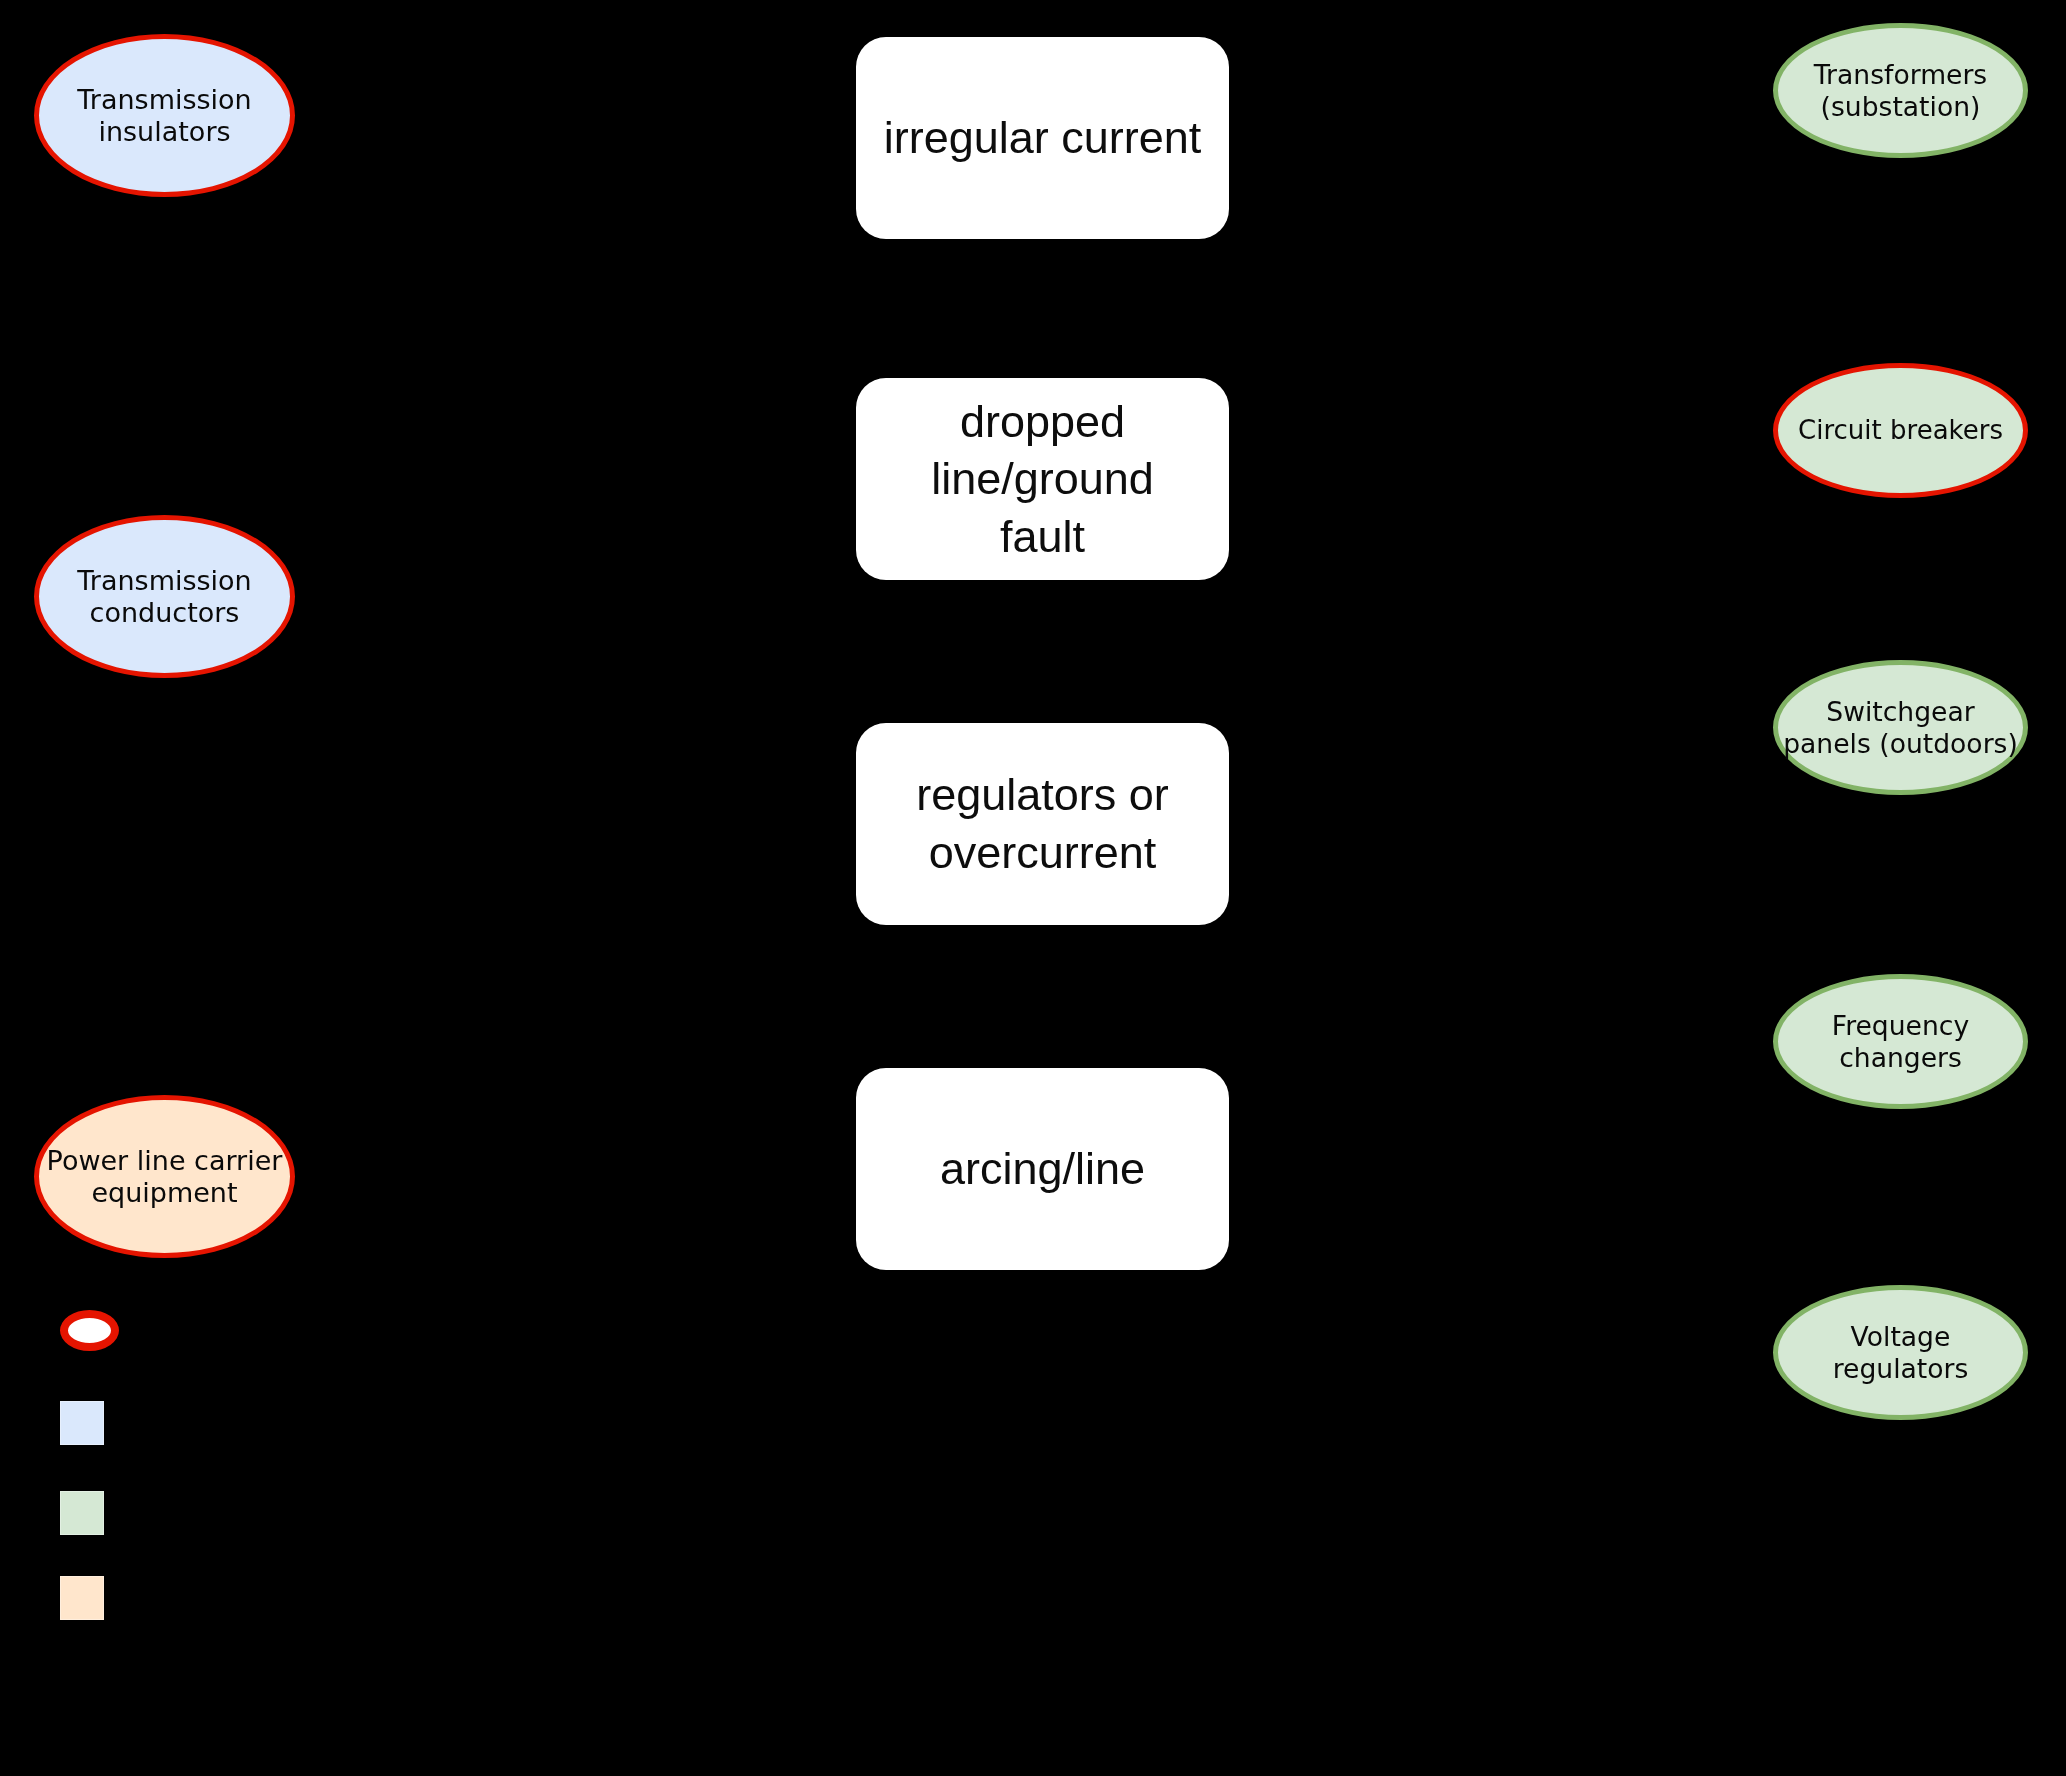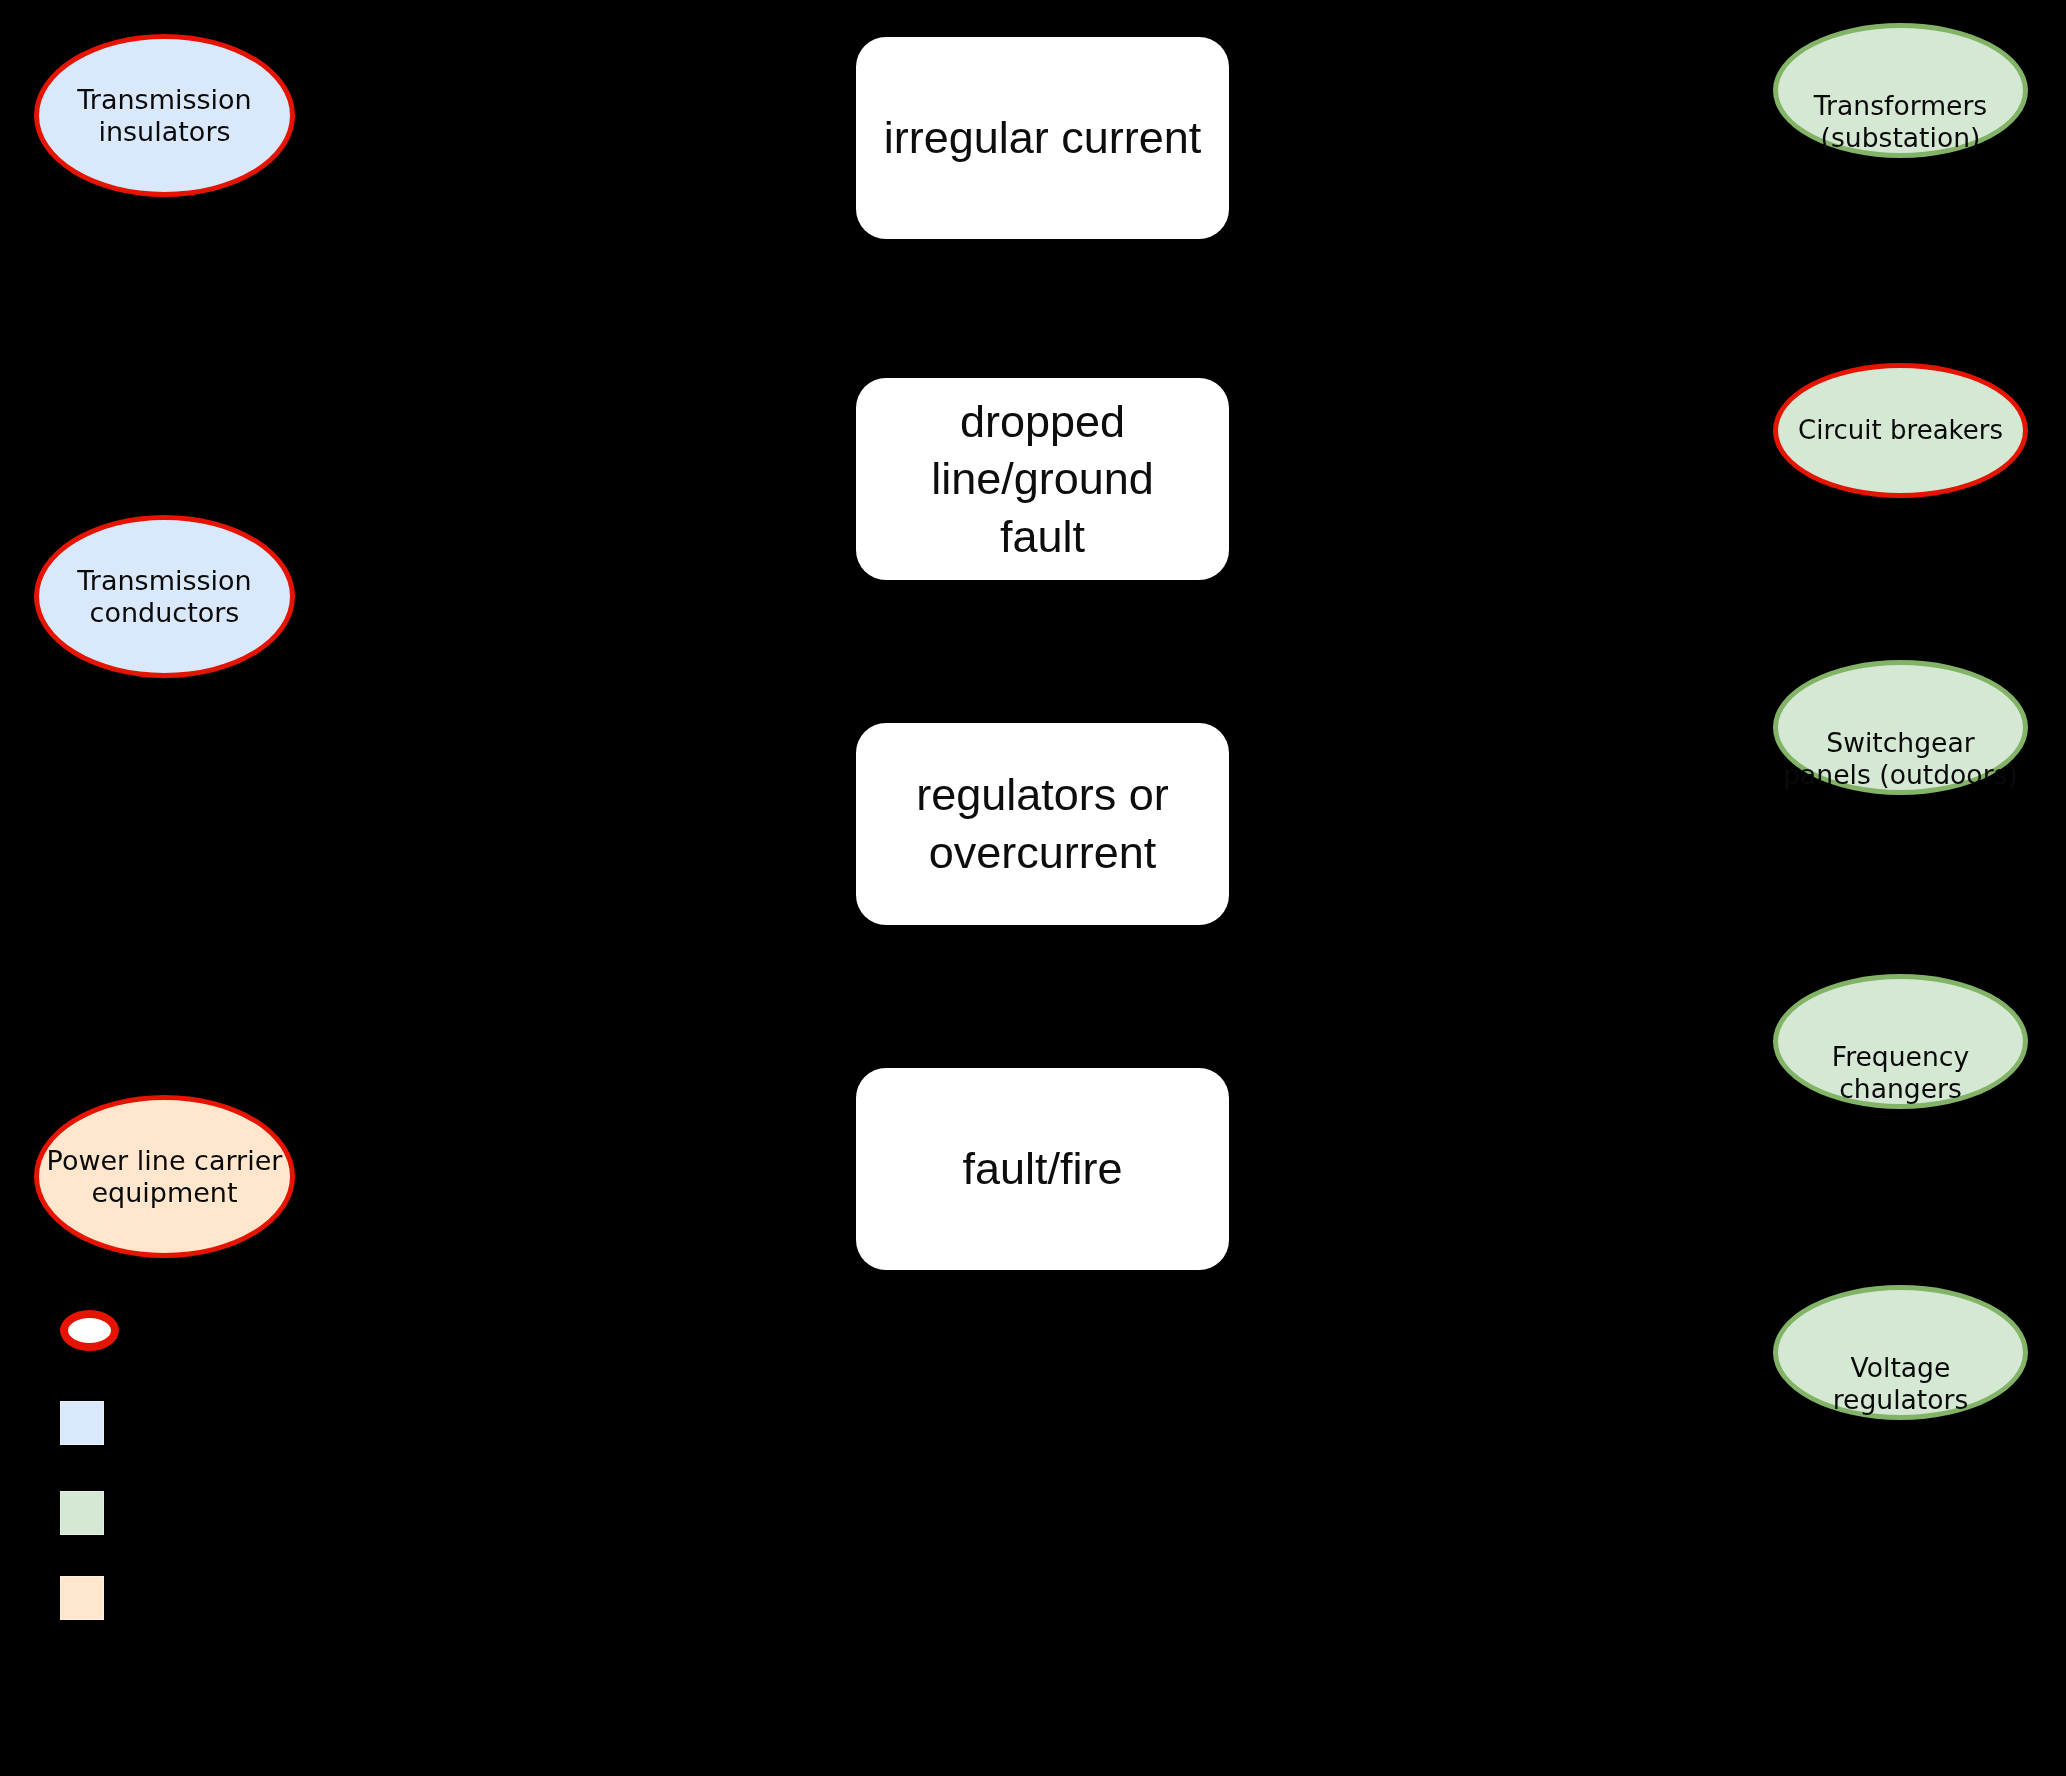--- a/index.html
+++ b/index.html
@@ -33,21 +33,21 @@
     display:block;
     width:140%;
     white-space:pre-line;
   }
 
   .fill-blue   { background:#dae8fc; }
   .fill-green  { background:#d5e8d4; }
   .fill-orange { background:#ffe6cc; }
 
   .stroke-red   { border-color:#e51400; }
-  .stroke-green { border-color:#82b366;align-items:flex-end; }
+  .stroke-green { border-color:#82b366; }
 
   
   .rrect{
     background:#ffffff;
     border-radius:30px;
     font-family:"Liberation Sans", sans-serif;
     font-size:45px;
     color:#0d0d0d;
     line-height:1.28;
   }
@@ -108,21 +108,21 @@
   <div class="node rrect" style="left:856px; top:37px; width:373px; height:202px;">
     <span class="lbl">irregular current</span>
   </div>
 
   <div class="node rrect" style="left:856px; top:723px; width:373px; height:202px;">
     <span class="lbl">regulators or
 overcurrent</span>
   </div>
 
   <div class="node rrect" style="left:856px; top:1068px; width:373px; height:202px;">
-    <span class="lbl">fault/fire</span>
+    <span class="lbl">arcing/line</span>
   </div>
 
   <div class="node ellipse fill-green stroke-green" style="left:1773px; top:23px; width:255px; height:135px; border-width:5px; font-size:26.6px;">
     <span class="lbl">Transformers
 (substation)</span>
   </div>
 
   <div class="node ellipse fill-green stroke-red" style="left:1773px; top:363px; width:255px; height:135px; border-width:5.7px; font-size:26px;">
     <span class="lbl">Circuit breakers</span>
   </div>

